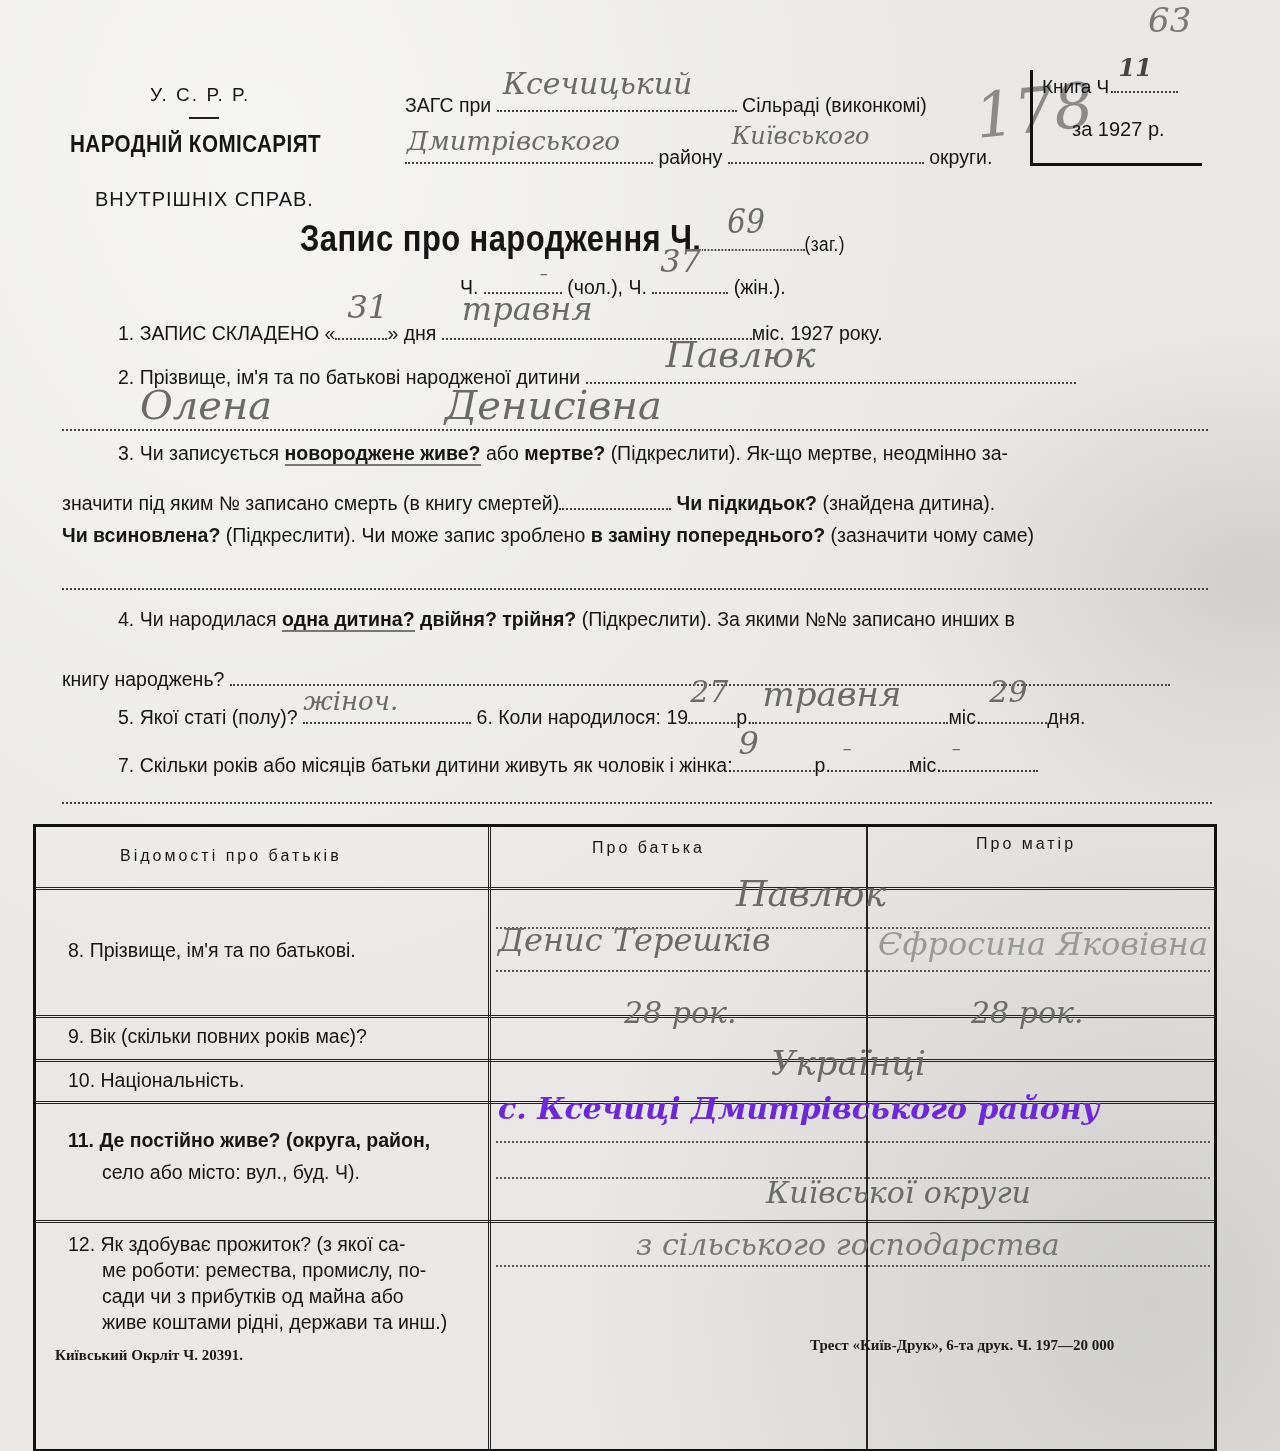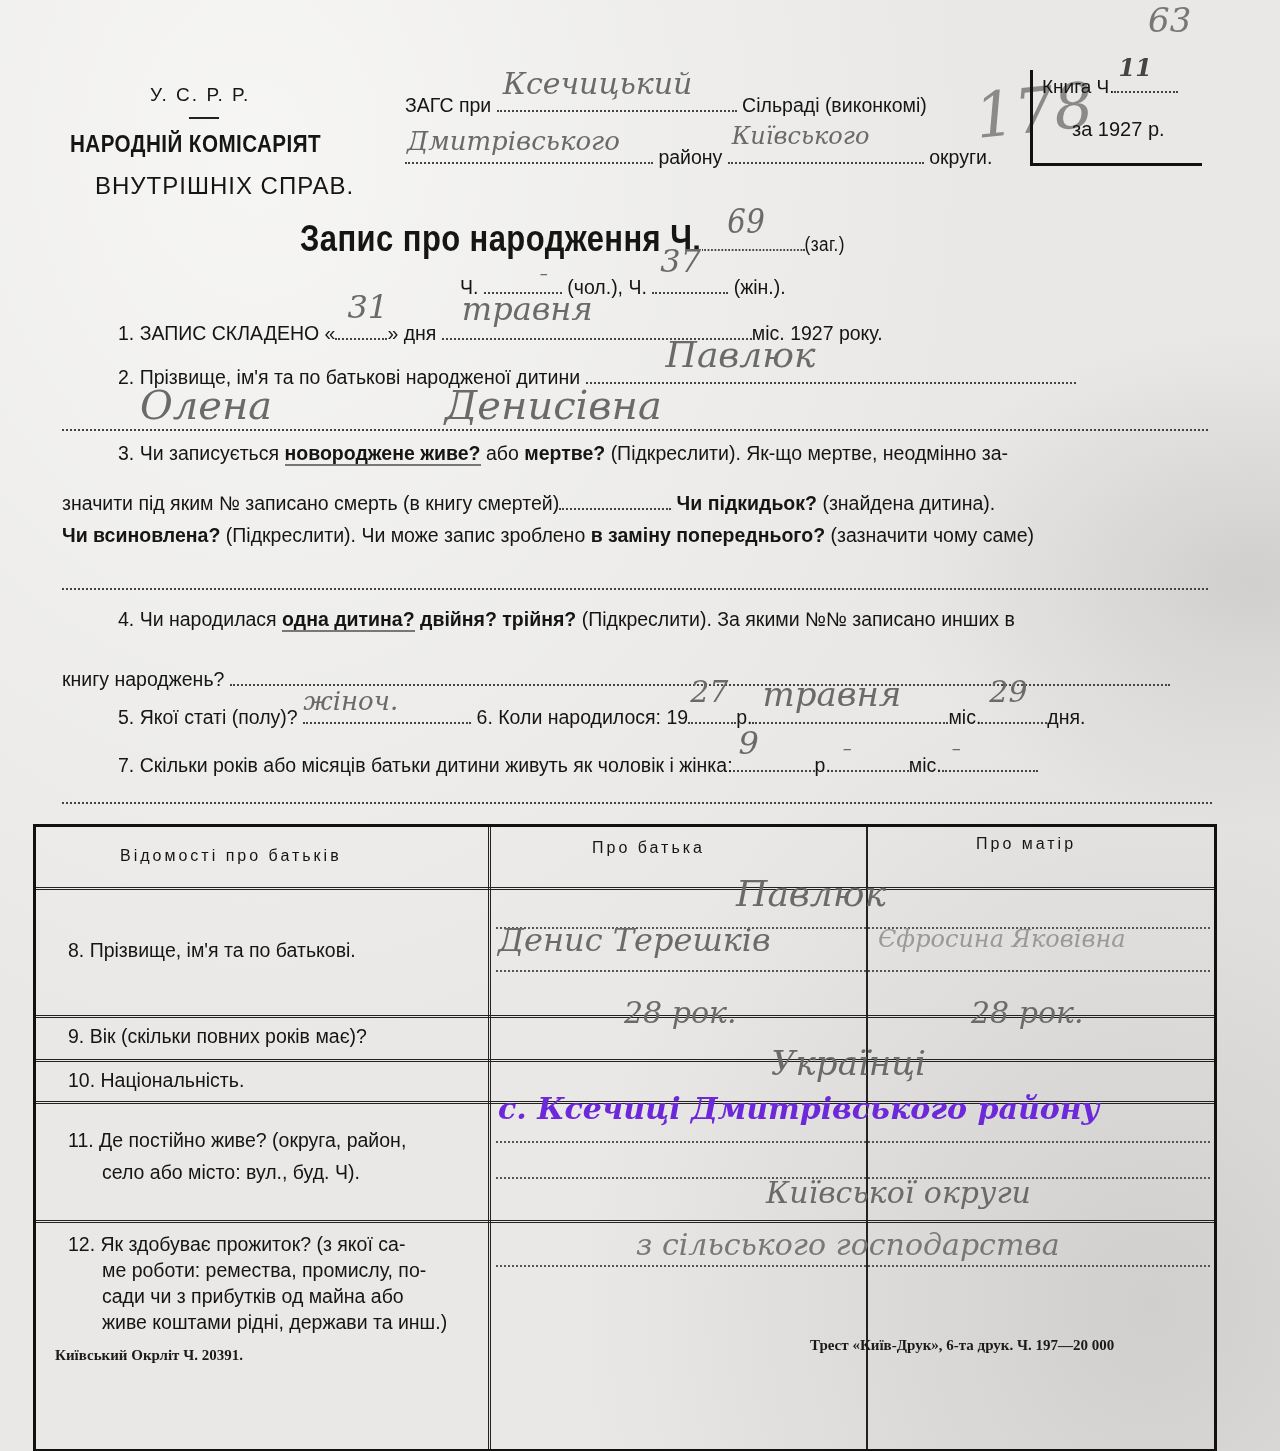--- a/index.html
+++ b/index.html
@@ -23,21 +23,21 @@
     color: #6a6a6a;
     white-space: nowrap;
   }
   .dots { border-bottom: 2px dotted #444; }
   .bold { font-weight: bold; }
 
   
   .ussr { left: 150px; top: 84px; font-size: 19px; letter-spacing: 2px; }
   .ussr-rule { left: 189px; top: 117px; width: 30px; height: 2px; background:#222; }
   .commissariat { left: 70px; top: 130px; font-size: 24px; font-weight: bold; letter-spacing: 0.5px; transform: scaleX(0.86); transform-origin: left; }
-  .internal { left: 95px; top: 172px; font-size: 24px; letter-spacing: 1px; }
+  .internal { left: 95px; top: 188px; font-size: 20px; letter-spacing: 1px; }
 
   
   .zags-line { left: 405px; top: 94px; font-size: 20px; }
   .raion-line { left: 405px; top: 146px; font-size: 20px; }
   .book-box { left: 1030px; top: 70px; width: 172px; height: 96px; border-left: 3px solid #111; border-bottom: 3px solid #111; }
   .book-label { left: 1042px; top: 76px; font-size: 19px; }
   .book-year { left: 1072px; top: 118px; font-size: 20px; }
 
   
   .title { left: 300px; top: 218px; font-size: 36px; font-weight: bold; transform: scaleX(0.86); transform-origin: left; letter-spacing: 0.5px;}
@@ -199,36 +199,36 @@
   <div class="th print" style="left:556px; top:12px;">Про батька</div>
   <div class="th print" style="left:940px; top:8px;">Про матір</div>
 
   <div class="row-line" style="top:60px;"></div>
 
   <div class="cell-label print" style="left:32px; top:110px;">8. Прізвище, ім'я та по батькові.</div>
   <div class="dotline" style="left:460px; right:4px; top:100px;"></div>
   <div class="dotline" style="left:460px; right:4px; top:143px;"></div>
   <div class="hand" style="position:absolute; left:700px; top:46px; font-size:36px;">Павлюк</div>
   <div class="hand" style="position:absolute; left:462px; top:94px; font-size:32px;">Денис Терешків</div>
-  <div class="hand" style="position:absolute; left:842px; top:98px; font-size:24px; color:#999;">Єфросина Яковівна</div>
+  <div class="hand" style="position:absolute; left:842px; top:98px; font-size:32px; color:#999;">Єфросина Яковівна</div>
 
   <div class="row-line" style="top:188px;"></div>
 
   <div class="cell-label print" style="left:32px; top:196px;">9. Вік (скільки повних років має)?</div>
   <div class="hand" style="position:absolute; left:588px; top:168px; font-size:30px;">28 рок.</div>
   <div class="hand" style="position:absolute; left:935px; top:168px; font-size:30px;">28 рок.</div>
 
   <div class="row-line" style="top:232px;"></div>
 
   <div class="cell-label print" style="left:32px; top:240px;">10. Національність.</div>
   <div class="hand" style="position:absolute; left:735px; top:216px; font-size:34px;">Українці</div>
 
   <div class="row-line" style="top:274px;"></div>
 
-  <div class="cell-label print" style="left:32px; top:300px;">11. Де постійно живе? (округа, район,</div>
+  <div class="cell-label print" style="left:32px; top:300px;font-weight:bold;">11. Де постійно живе? (округа, район,</div>
   <div class="cell-label print" style="left:66px; top:332px;">село або місто: вул., буд. Ч).</div>
   <div class="dotline" style="left:460px; right:4px; top:314px;"></div>
   <div class="dotline" style="left:460px; right:4px; top:350px;"></div>
   <div class="hand" style="position:absolute; left:462px; top:264px; font-size:30px; color:#6d28d9;font-weight:bold;">с. Ксечиці Дмитрівського району</div>
   <div class="hand" style="position:absolute; left:730px; top:348px; font-size:30px;">Київської округи</div>
 
   <div class="row-line" style="top:393px;"></div>
 
   <div class="cell-label print" style="left:32px; top:404px;">12. Як здобуває прожиток? (з якої са-</div>
   <div class="cell-label print" style="left:66px; top:430px;">ме роботи: ремества, промислу, по-</div>

